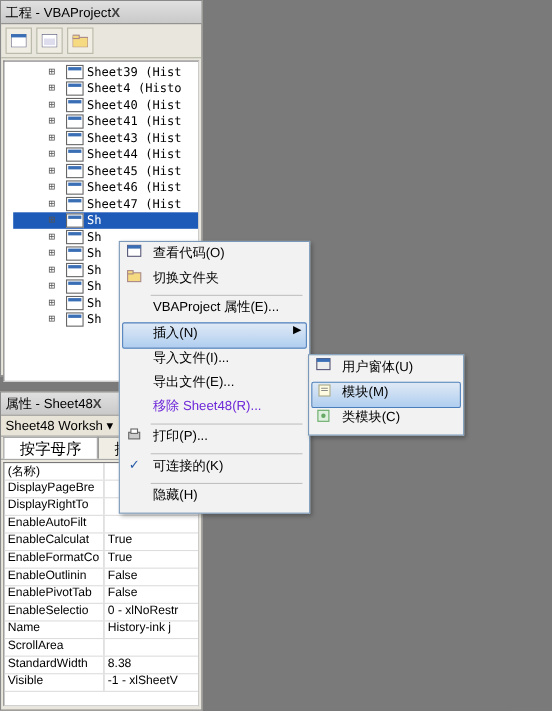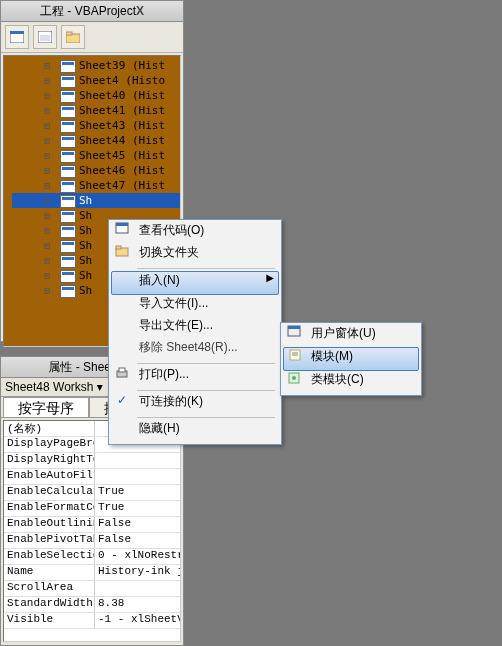--- a/index.html
+++ b/index.html
@@ -1,43 +1,43 @@
 <!DOCTYPE html>
 <html><head>
 <meta charset="utf-8">
 <style>
 html,body{margin:0;padding:0;font-family:"Microsoft YaHei",Tahoma,sans-serif;font-size:12px;background:#7a7a7a;width:502px;height:646px;overflow:hidden}
 .panel{background:#e9e7dd;border:1px solid #8a8a8a}
 .proj{position:absolute;left:0;top:0;width:182px;height:340px}
-.title{background:linear-gradient(#e0e0e0,#c9c9c9);height:20px;line-height:20px;padding:0 4px;border-bottom:1px solid #8a8a8a;display:flex;justify-content:center;align-items:center}
+.title{background:linear-gradient(#e0e0e0,#c9c9c9);height:20px;line-height:20px;padding:0 4px;border-bottom:1px solid #8a8a8a;display:flex;justify-content:flex-start;align-items:center}
 .title .x{font-family:Arial;font-weight:bold;color:#444;cursor:default}
 .tools{height:26px;display:flex;align-items:center;padding:2px 4px;gap:4px;border-bottom:1px solid #b5b5a5}
 .tbtn{width:22px;height:22px;border:1px solid #b5b5a5;background:#f0eee4;display:flex;align-items:center;justify-content:center}
-.tree{font-family:Tahoma,monospace;font-size:11px;padding:2px 0 2px 8px;height:286px;overflow:hidden;background:#a16207;margin:2px;border:1px inset #ccc}
+.tree{font-family:Tahoma,monospace;font-size:11px;padding:2px 0 2px 8px;height:286px;overflow:hidden;background:#ffffff;margin:2px;border:1px inset #ccc}
 .node{height:15px;line-height:15px;white-space:nowrap;padding-left:48px;position:relative}
 .node::before{content:"⊞";position:absolute;left:32px;top:0;font-size:10px;color:#555}
 .sic{display:inline-block;width:14px;height:11px;background:#fff;border:1px solid #666;margin-right:3px;vertical-align:middle;position:relative}
 .sic::after{content:"";position:absolute;left:1px;top:1px;right:1px;height:3px;background:#3a6fb5}
 .sel{background:#1e5bb8;color:#fff}
 .prop{position:absolute;left:0;top:356px;width:182px;height:288px}
 .tabs{height:20px;display:flex;border-bottom:1px solid #999;padding-left:2px}
 .tab{padding:2px 14px;border:1px solid #999;border-bottom:none;background:#f0eee4;font-size:14px}
 .tab.act{background:#fff}
-.pgrid{font-family:Liberation Mono, monospace;font-size:11px;background:#fff;margin:2px;border:1px inset #ccc;height:220px;overflow:hidden}
+.pgrid{font-family:Liberation Sans, sans-serif;font-size:11px;background:#fff;margin:2px;border:1px inset #ccc;height:220px;overflow:hidden}
 .hd{background:#e8e5d8;border-bottom:1px solid #999;padding:2px 4px}
 .row{display:flex;height:15px;border-bottom:1px solid #ddd}
 .row>div{padding:0 3px;overflow:hidden;white-space:nowrap}
 .pk{width:84px;border-right:1px solid #ccc}
 .pv{flex:1}
 .ctx{position:absolute;background:#f2f2f2;border:1px solid #7a99b8;box-shadow:2px 2px 4px rgba(0,0,0,.3);padding:2px}
 .ctx1{left:108px;top:219px;width:168px}
 .ctx2{left:280px;top:322px;width:136px}
 .mi{height:22px;display:flex;align-items:flex-start;padding:0 18px 0 28px;position:relative;white-space:nowrap}
 .mi.hov{background:linear-gradient(#dfe9f5,#b0cef0);border:1px solid #4a7dbb;padding:0 17px 0 27px;border-radius:2px}
-.mi.dis{color:#404040}
+.mi.dis{color:#6d28d9}
 .mi .ic{position:absolute;left:4px;width:16px;text-align:center}
 .mi .ar{position:absolute;right:4px;font-size:10px}
 .sep{height:1px;background:#c0c0c0;margin:2px 4px 2px 26px}
 .chk{position:absolute;left:6px;color:#2a5ca8}
 svg{display:block}
 </style>
 </head>
 <body>
 
 <div class="panel proj">
@@ -164,20 +164,23 @@
     <div class="mi">
       <span class="ic">
         <svg width="14" height="14">
           <rect x="1" y="4" width="12" height="8" fill="#f5da81" stroke="#a88"></rect>
           <rect x="1" y="2" width="5" height="3" fill="#f5da81" stroke="#a88"></rect>
         </svg>
       </span>
       <span>切换文件夹</span>
     </div>
     <div class="sep"></div>
+    <div class="mi">
+      <span>VBAProject 属性(E)...</span>
+    </div>
     <div class="mi hov">
       <span>插入(N)</span>
       <span class="ar">▶</span>
     </div>
     <div class="mi">
       <span>导入文件(I)...</span>
     </div>
     <div class="mi">
       <span>导出文件(E)...</span>
     </div>

